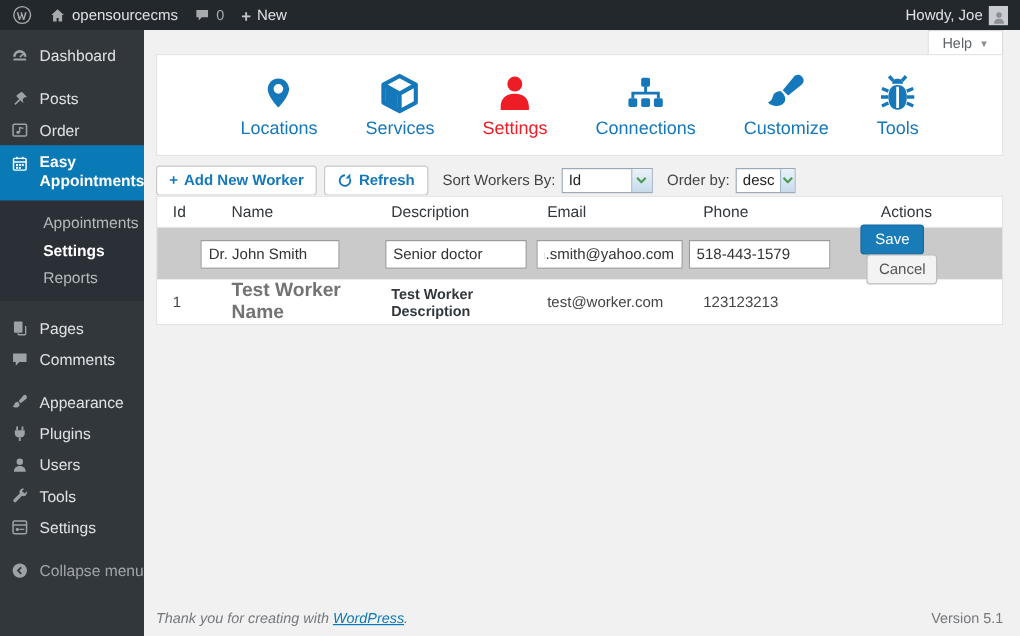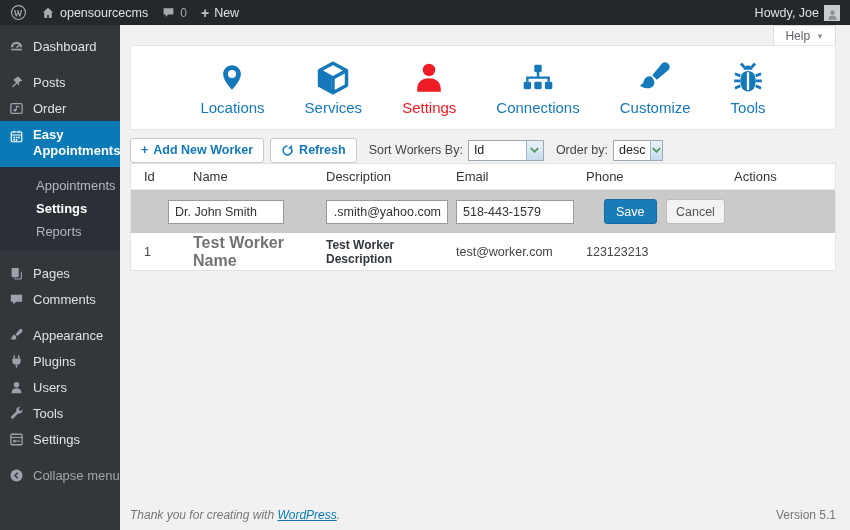--- a/index.html
+++ b/index.html
@@ -375,20 +375,21 @@
         <span class="c-id">Id</span>
         <span class="c-name">Name</span>
         <span class="c-desc">Description</span>
         <span class="c-email">Email</span>
         <span class="c-phone">Phone</span>
         <span class="c-actions">Actions</span>
       </div>
       <div class="editrow">
         <span class="e-id"></span>
         <span class="e-name"><input class="in-name" type="text" value="Dr. John Smith" style=""></span>
+        <span class="e-desc"><input class="in-desc" type="text" value="Senior doctor" style=""></span>
         <span class="e-email"><input class="in-email" type="text" value="john.smith@yahoo.com" style=""></span>
         <span class="e-phone"><input class="in-phone" type="text" value="518-443-1579" style=""></span>
         <span class="e-actions">
           <button class="save-btn">Save</button>
           <button class="cancel-btn">Cancel</button>
         </span>
       </div>
       <div class="datarow">
         <span class="c-id">1</span>
         <span class="c-name d-name">Test Worker Name</span>

